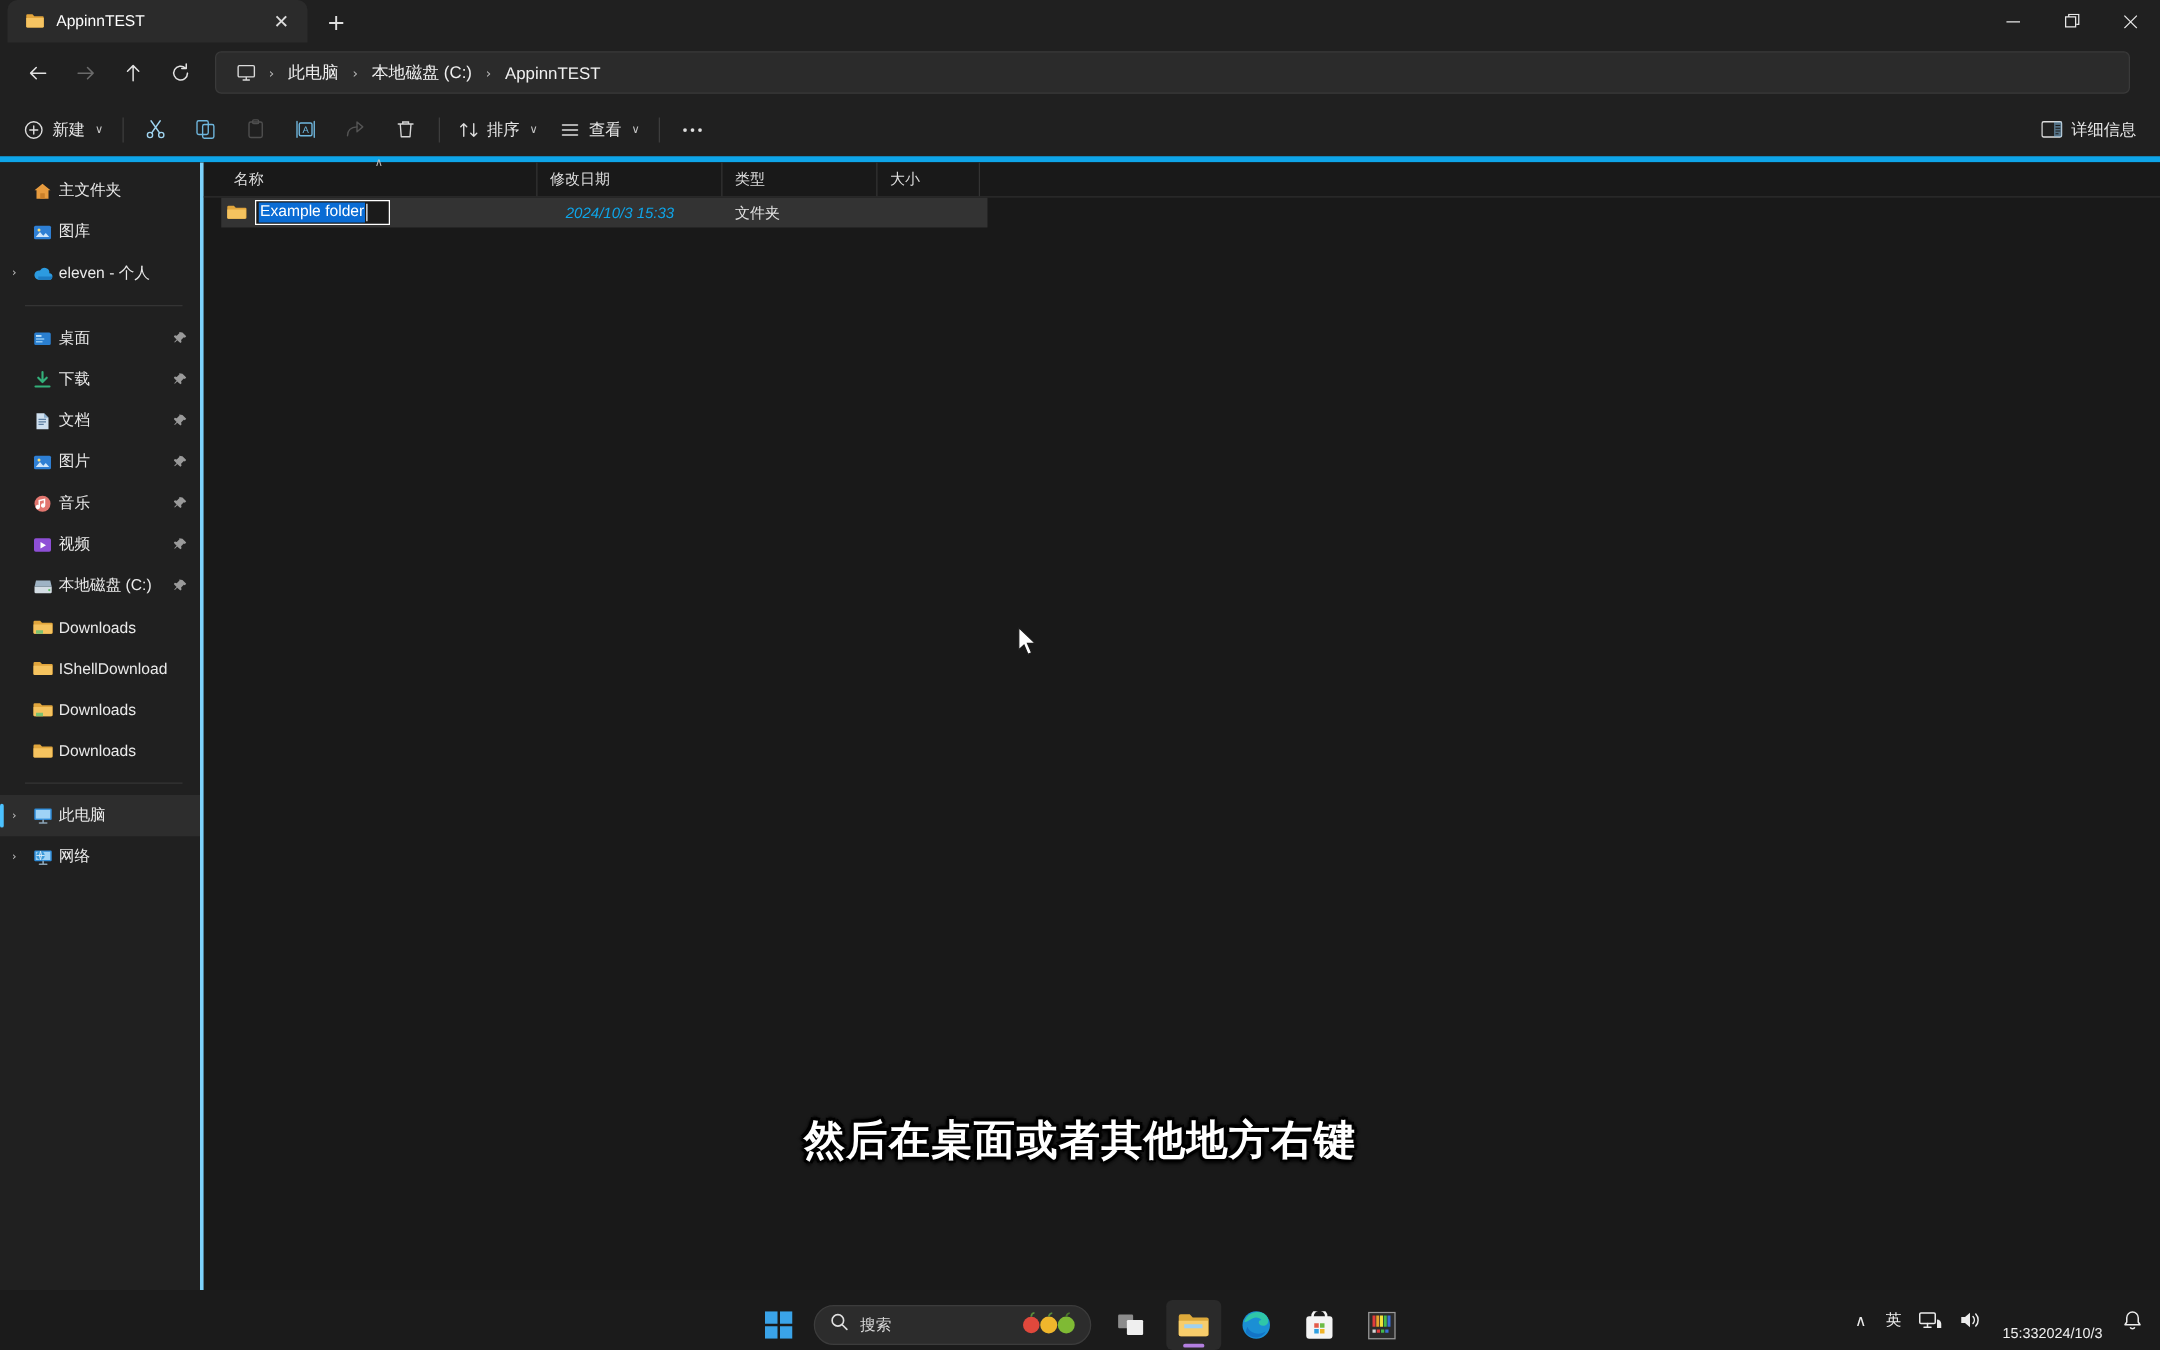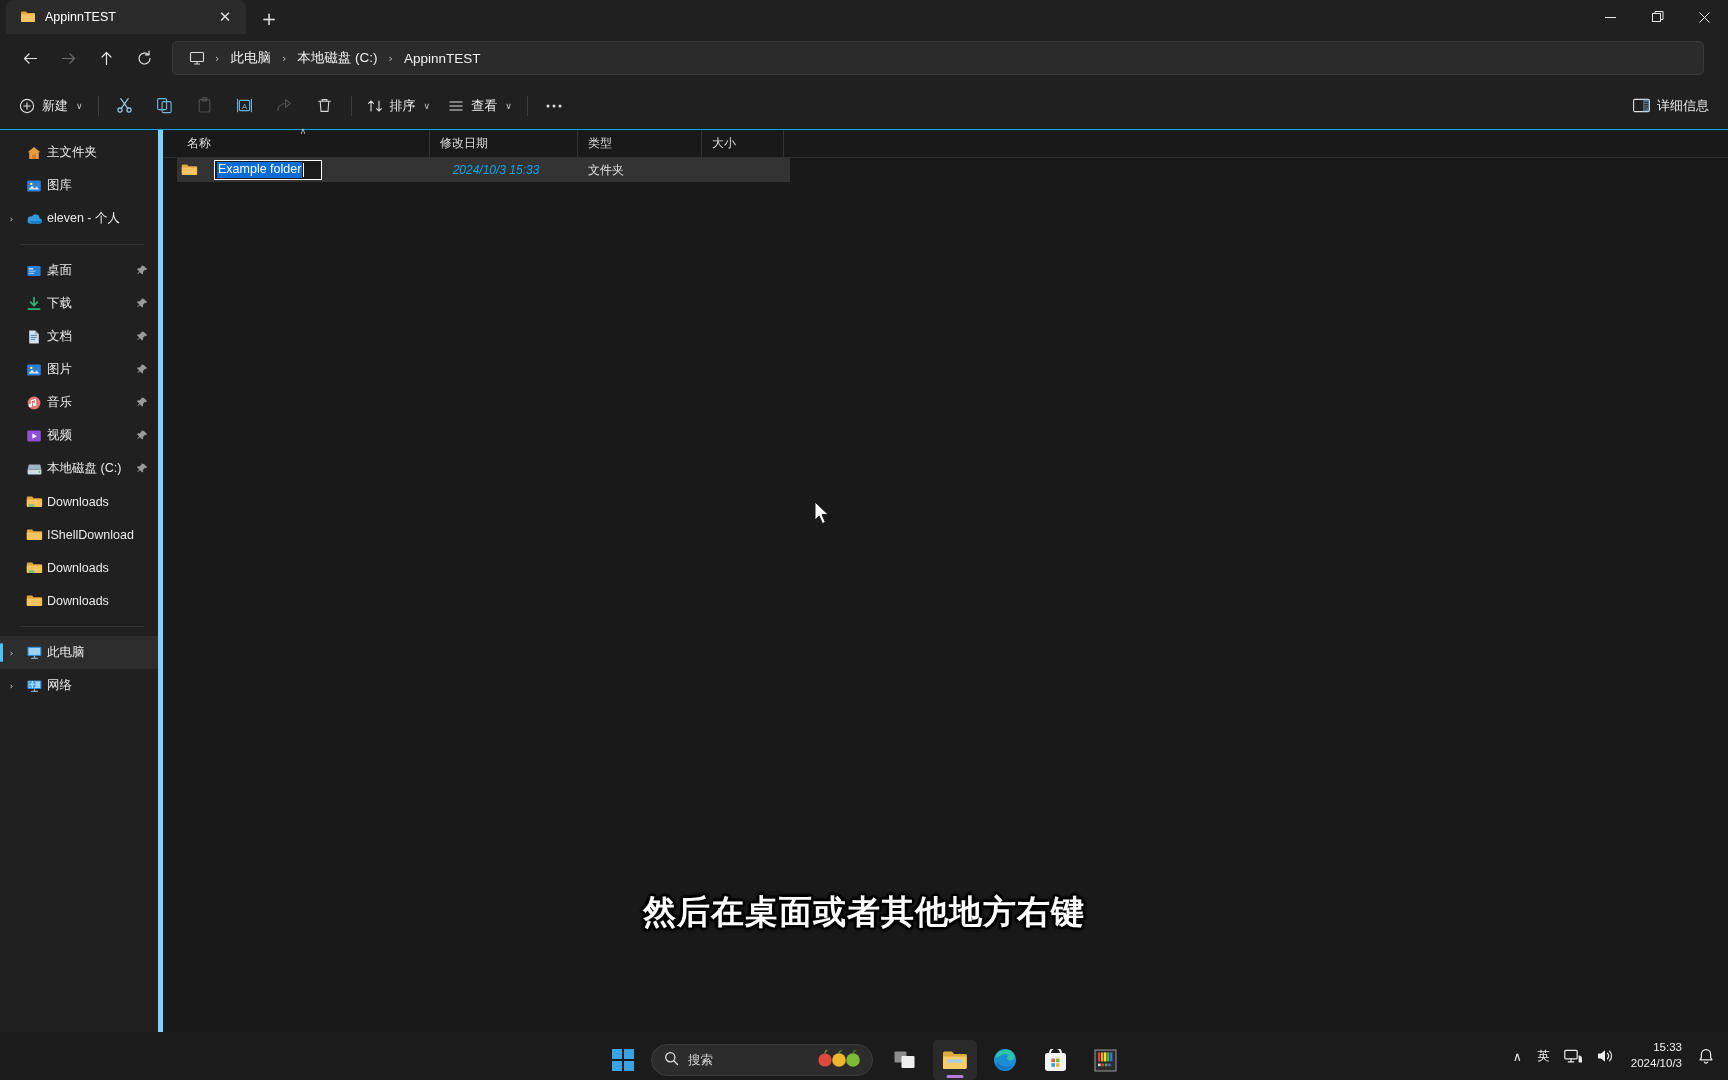--- a/index.html
+++ b/index.html
@@ -56,37 +56,37 @@
 
   #searchbox {
     width: 412px; height: 34px; flex: 0 0 412px;
     background: #2b2b2b; border: 1px solid #3a3a3a; border-radius: 5px;
     display: flex; align-items: center; padding: 0 12px;
   }
   #searchbox .ph { flex: 1; font-size: 13.5px; color: #c9c9c9; white-space: nowrap; overflow: hidden; }
   #searchbox .sicon { color: #e0e0e0; }
 
   
-  #cmdbar { height: 48px; flex: 0 0 48px; background: #202020; display: flex; align-items: center; padding: 0 10px; border-bottom: 1px solid #0ea5e9; }
+  #cmdbar { height: 48px; flex: 0 0 48px; background: #202020; display: flex; align-items: center; padding: 0 10px; border-bottom: 5px solid #0ea5e9; }
   .cb-item {
     height: 34px; border-radius: 5px; display: flex; align-items: center; gap: 7px;
     padding: 0 9px; color: #e8e8e8; font-size: 13px; white-space: nowrap;
   }
   .cb-item.iconly { width: 40px; justify-content: center; padding: 0; }
   .cb-sep { width: 1px; height: 20px; background: #3d3d3d; margin: 0 6px; }
   .cb-chev { font-size: 9px; color: #c8c8c8; font-family: "DejaVu Sans", sans-serif; margin-left: 1px; }
   .cb-spacer { flex: 1; }
   .cb-item svg { display: block; }
 
   
   #body { flex: 1 1 auto; display: flex; min-height: 0; background: #191919; }
 
   #sidebar {
     width: 163px; flex: 0 0 163px; background: #202020;
-    border-right: 5px solid #7dd3fc; padding-top: 6px; overflow: hidden;
+    border-right: 3px solid #7dd3fc; padding-top: 6px; overflow: hidden;
   }
   .nav-row {
     height: 33px; display: flex; align-items: center; padding-left: 2px; padding-right: 8px;
     font-size: 12.5px; color: #eaeaea; position: relative;
   }
   .nav-row.selected { background: #2d2d2d; }
   .nav-row.selected::before {
     content: ""; position: absolute; left: 0; top: 7px; bottom: 7px; width: 3px;
     background: #4cc2ff; border-radius: 2px;
   }
@@ -107,21 +107,21 @@
     border-right: 1px solid #333; padding-left: 10px; position: relative;
   }
   .col .sortcaret { position: absolute; left: 50%; top: -4px; transform: translateX(-50%); font-size: 9px; color: #bdbdbd; font-family: "DejaVu Sans", sans-serif; }
   .col.c-name { width: 253px; flex: 0 0 253px; }
   .col.c-date { width: 148px; flex: 0 0 148px; }
   .col.c-type { width: 124px; flex: 0 0 124px; }
   .col.c-size { width: 82px; flex: 0 0 82px; }
 
   #filelist { flex: 1 1 auto; padding-left: 14px; overflow: hidden; }
   .file-row { height: 24px; display: flex; align-items: center; width: 613px; background: #333333; }
-  .fr-name { width: 253px; flex: 0 0 253px; display: flex; align-items: center; gap: 16px; padding-left: 4px; }
+  .fr-name { width: 253px; flex: 0 0 253px; display: flex; align-items: center; gap: 6px; padding-left: 4px; }
   .rename-box {
     background: #1b1b1b; border: 1px solid #ffffff; height: 20px;
     display: flex; align-items: center; padding: 0 2px; min-width: 108px;
   }
   .rename-text { font-size: 12.5px; color: #ffffff; background: #0a6cd4; padding: 1px 1px 2px 1px; line-height: 1; white-space: nowrap; }
   .rename-caret { width: 1px; height: 14px; background: #ffffff; margin-left: 1px; }
   .fr-date { width: 148px; flex: 0 0 148px; font-size: 12px; color: #0ea5e9; text-align: center; padding-right: 16px; font-style: italic; }
   .fr-type { width: 124px; flex: 0 0 124px; font-size: 12px; color: #e3e3e3; padding-left: 10px; }
   .fr-size { width: 82px; flex: 0 0 82px; }
 
@@ -160,21 +160,21 @@
     width: 17px; height: 3px; border-radius: 2px; background: #b37fe0;
   }
   .tb-btn.active { background: #2a2a2a; }
   #tb-search {
     width: 222px; height: 32px; background: #2c2c2c; border: 1px solid #3c3c3c; border-radius: 16px;
     display: flex; align-items: center; padding: 0 10px 0 12px; gap: 9px; margin-right: 4px;
   }
   #tb-search .tbs-label { flex: 1; font-size: 12.5px; color: #d8d8d8; }
   #tray { position: absolute; right: 8px; top: 0; height: 48px; display: flex; align-items: center; gap: 2px; }
   .tray-btn { height: 40px; min-width: 24px; display: flex; align-items: center; justify-content: center; padding: 0 6px; border-radius: 4px; color: #ececec; font-size: 12.5px; }
-  #clock { display: flex; flex-direction: column; align-items: flex-end; justify-content: center; height: 40px; padding: 0 8px; font-size: 11.5px; color: #f0f0f0; line-height: 1.35; border-radius: 4px; }
+  #clock { display: flex; flex-direction: row; align-items: flex-end; justify-content: center; height: 40px; padding: 0 8px; font-size: 11.5px; color: #f0f0f0; line-height: 1.35; border-radius: 4px; }
 </style>
 </head>
 <body>
 
 <div id="window">
 
   <div id="titlebar">
     <div id="tabstrip">
       <div class="tab">
         <span>

